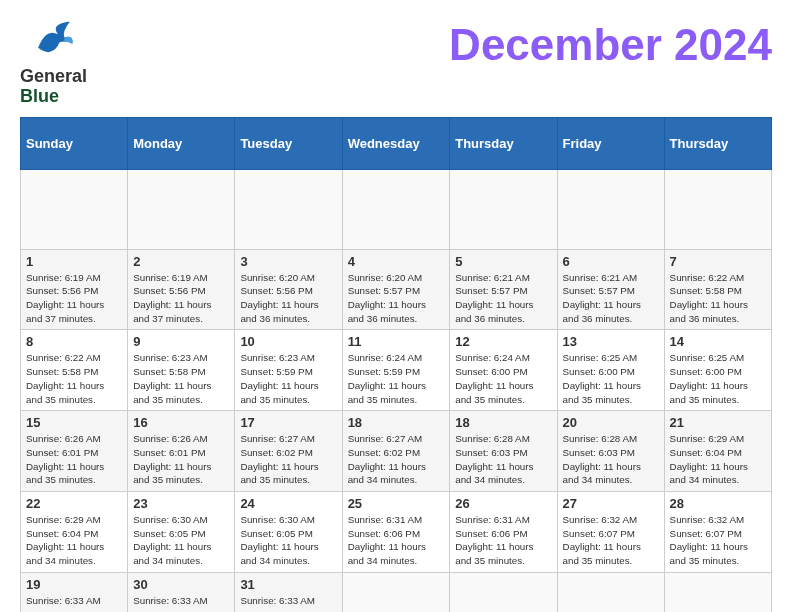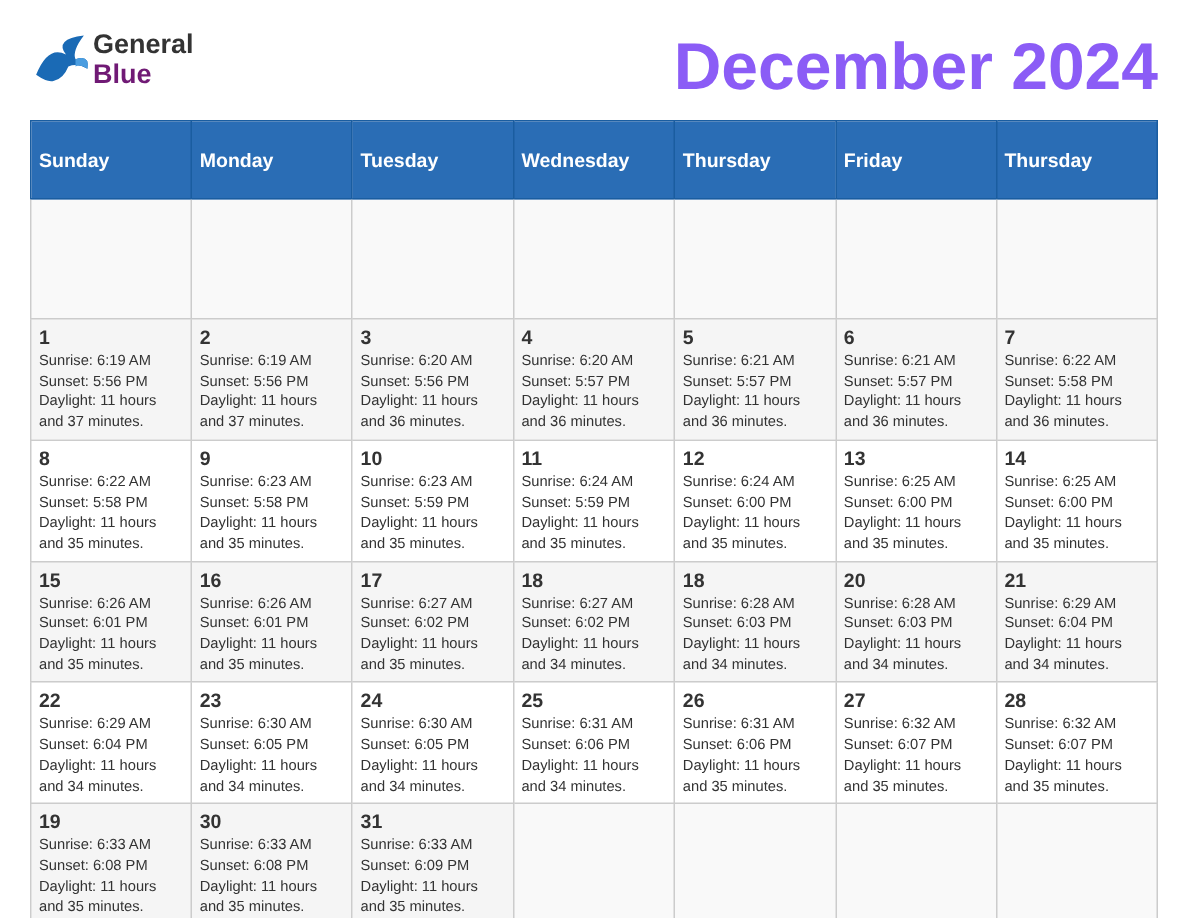--- a/index.html
+++ b/index.html
@@ -64,40 +64,41 @@
       font-size: 9.8px;
       color: #333;
       line-height: 1.4;
     }
     .empty-cell {
       background: #f9f9f9 !important;
     }
     .logo-wrapper {
       display: flex;
       align-items: center;
-      gap: 2px;
+      gap: 12px;
+      flex-direction: column;
     }
     .logo-bird {
       width: 40px;
       height: 35px;
     }
     .logo-label {
       display: flex;
       flex-direction: column;
       line-height: 1.1;
     }
     .logo-general {
       font-size: 18px;
       font-weight: bold;
       color: #333;
     }
     .logo-blue {
       font-size: 18px;
       font-weight: bold;
-      color: #701a75;
+      color: #14532d;
     }
   </style>
 </head>
 <body>
 
 <div class="header">
   <div class="logo-wrapper">
     <svg class="logo-bird" viewBox="0 0 50 44" xmlns="http://www.w3.org/2000/svg">
       <path d="M5 35 Q15 10 30 18 Q20 5 45 2 Q35 15 38 22 Q50 18 48 30 Q40 25 32 28 Q28 38 20 40 Q15 42 5 35Z" fill="#1a6ab5"></path>
       <path d="M38 22 Q50 18 48 30 Q42 26 38 28Z" fill="#4a9de0"></path>

